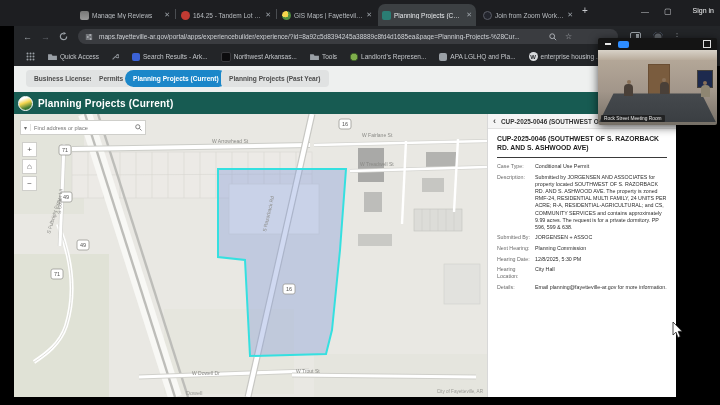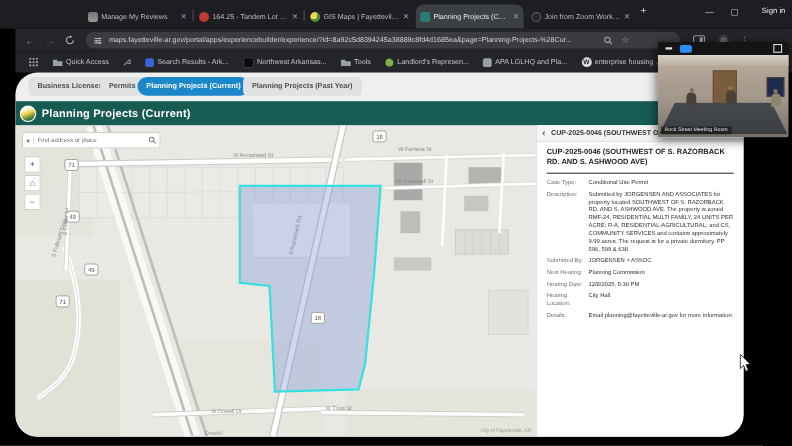--- a/index.html
+++ b/index.html
@@ -38,21 +38,21 @@
     display:flex;align-items:center;color:#c3c6ca;font-size:6.5px;}
   .bm{display:flex;align-items:center;margin-left:13px;white-space:nowrap;}
   .bm .lbl{margin-left:3px;}
   .sq{width:8px;height:8px;border-radius:2px;flex:0 0 auto;}
   .sq.blue{background:#3b62d6;}.sq.black{background:#0c0c0e;border:1px solid #3a3a3e;}
   .sq.green{background:radial-gradient(circle,#7fae4c 0 60%,#44672a 61%);border-radius:50%;}
   .sq.gray{background:#9aa0a6;}
   .wicon{width:9px;height:9px;border-radius:50%;background:#d7d9dc;color:#232528;font-size:6px;
     font-weight:bold;display:flex;align-items:center;justify-content:center;}
   
-  .page{position:absolute;left:14px;top:66px;width:662px;height:331px;background:#eef0ef;overflow:hidden;border-radius:20px;}
+  .page{position:absolute;left:14px;top:66px;width:662px;height:331px;background:#eef0ef;overflow:hidden;}
   .pillrow{position:absolute;left:0;top:0;width:662px;height:26px;}
   .pill{position:absolute;top:4px;height:17px;border-radius:4px;background:#e0e2e2;color:#4c4c4c;
     font-size:6.6px;font-weight:bold;display:flex;align-items:center;justify-content:center;
     padding:0 8px;box-sizing:border-box;}
   .pill.active{border-radius:10px;color:#fff;}
   .appheader{position:absolute;left:0;top:26px;width:662px;height:22px;display:flex;align-items:center;}
   .citylogo{width:15px;height:15px;border-radius:50%;margin-left:4px;border:1px solid #fff;
     background:linear-gradient(160deg,#ffffff 18%,#f3d54d 45%,#3f7a34 78%);box-sizing:border-box;}
   .apptitle{color:#fff;font-size:10px;font-weight:bold;margin-left:5px;letter-spacing:.2px;}
   .main{position:absolute;left:0;top:48px;width:662px;height:283px;}

